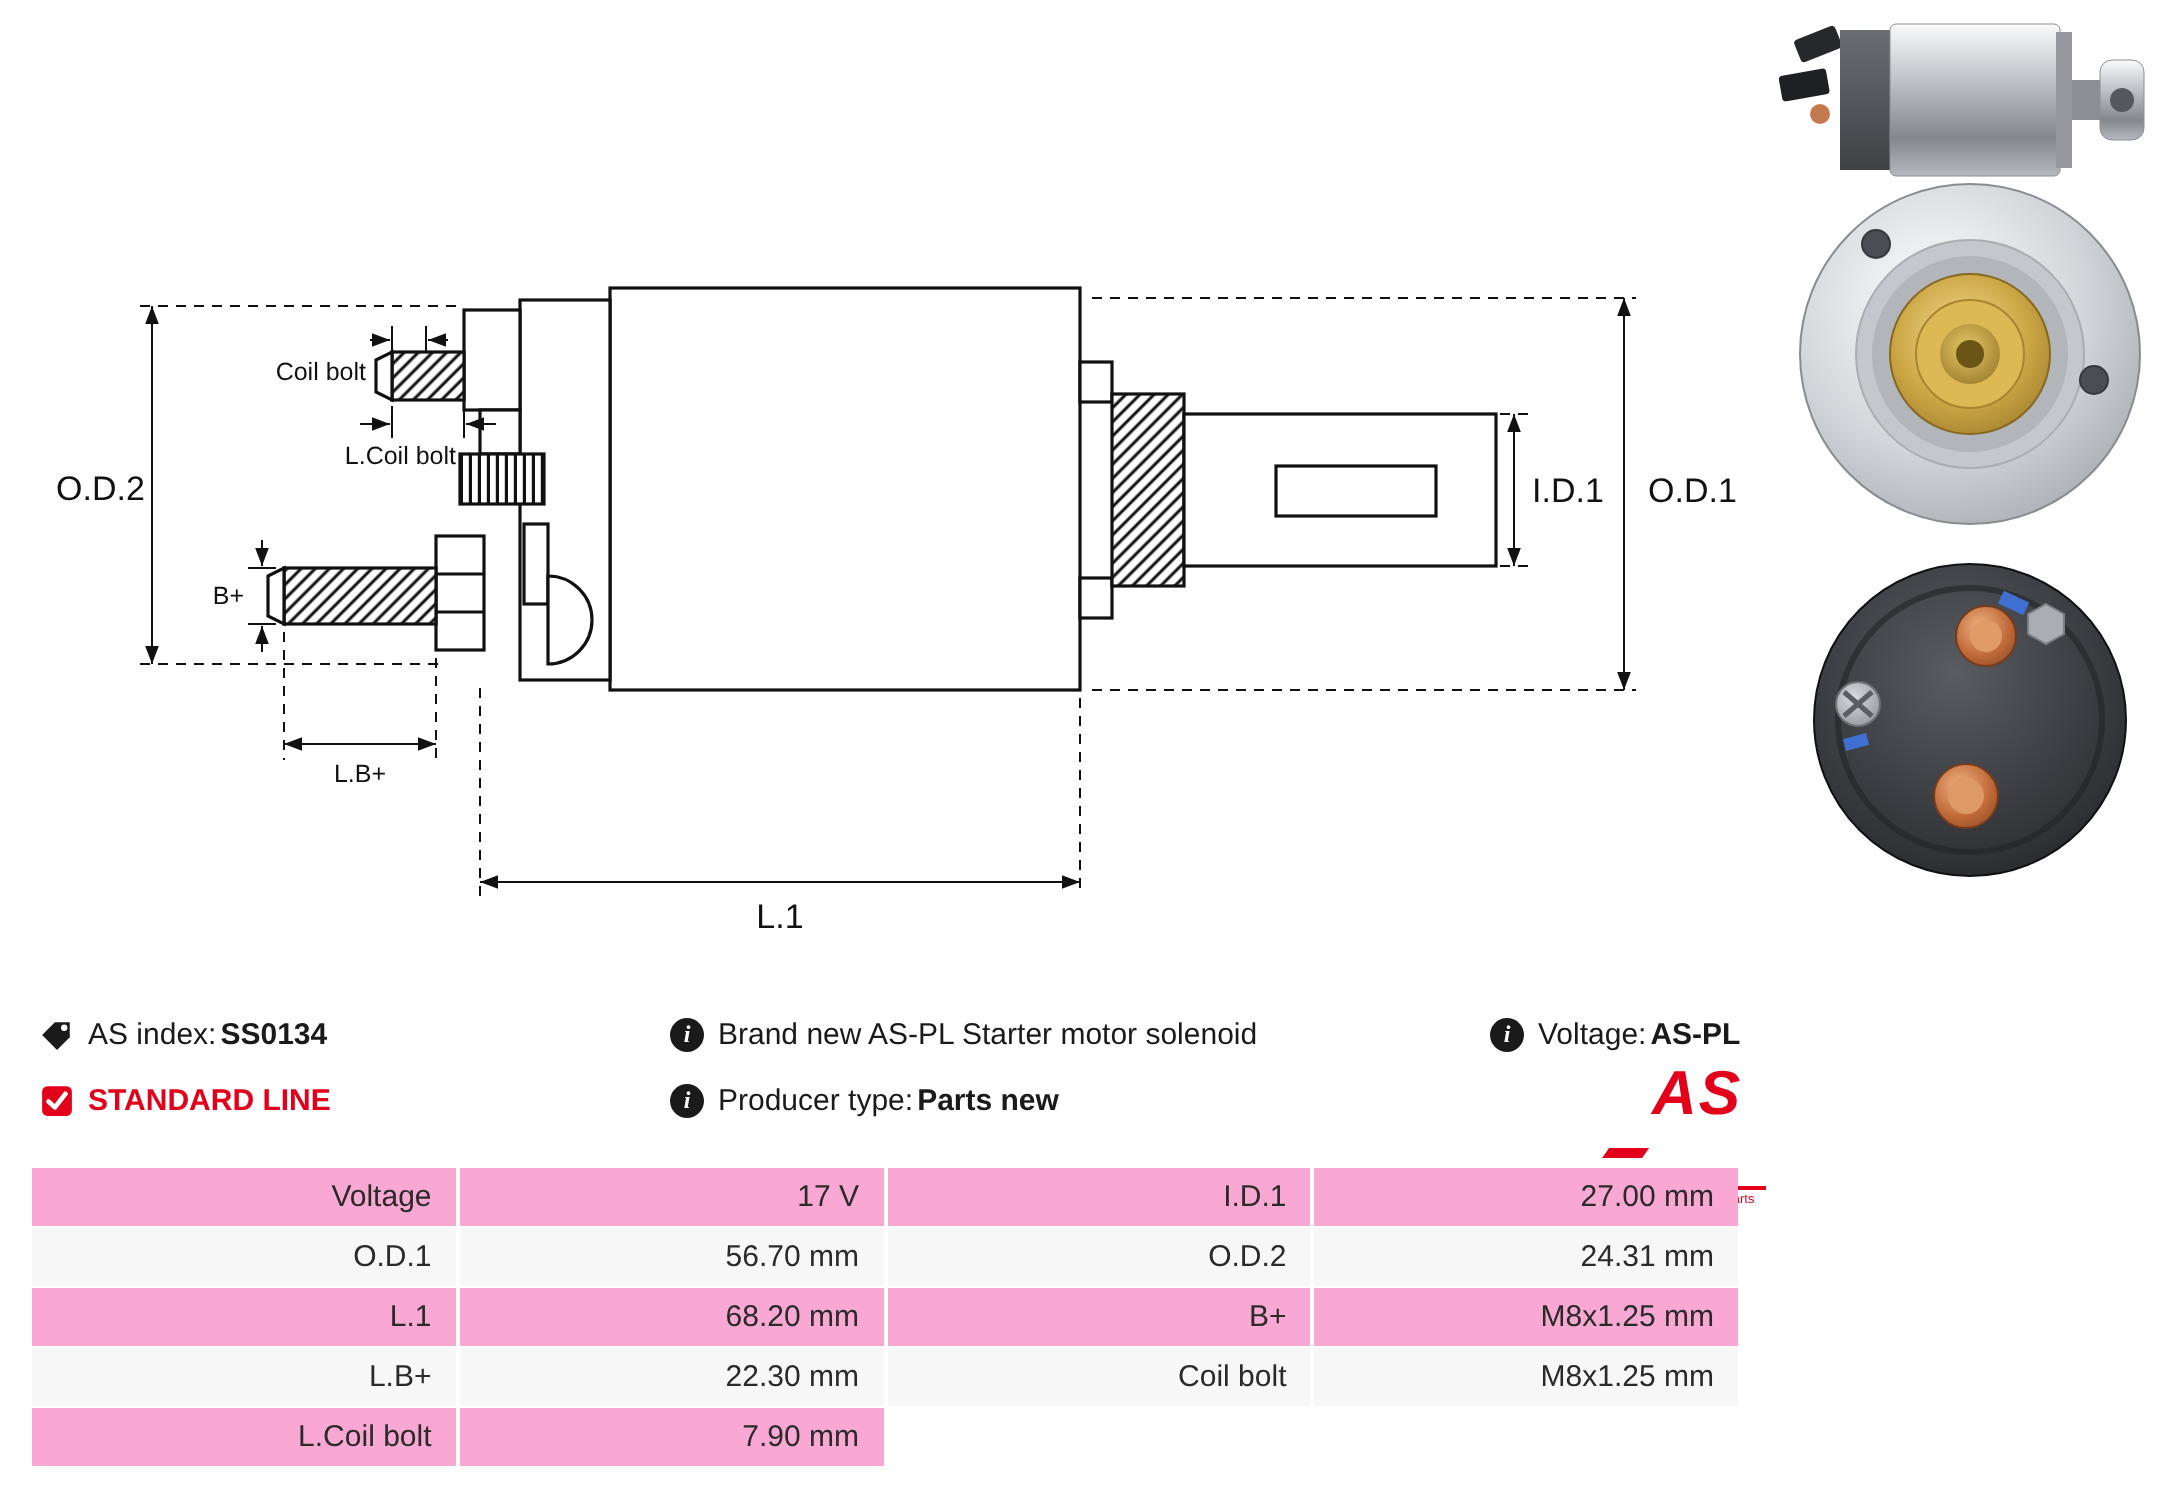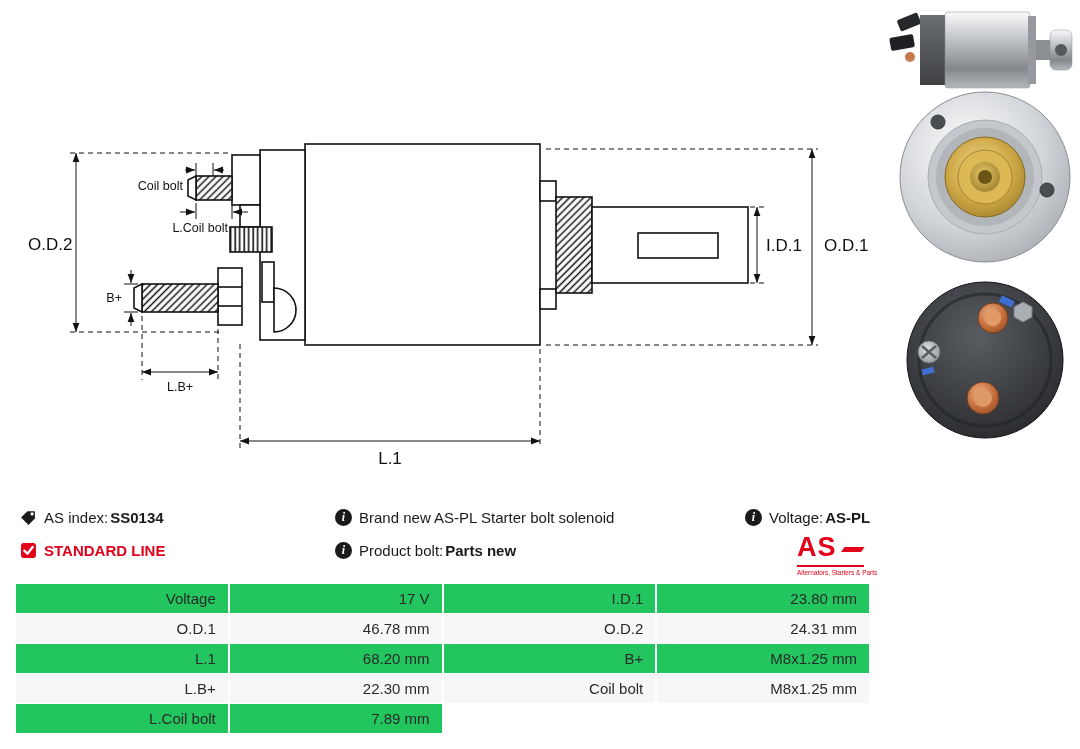--- a/index.html
+++ b/index.html
@@ -10,29 +10,29 @@
   .photos{position:absolute;left:880px;top:0;}
   .info-item{position:absolute;display:flex;align-items:flex-end;gap:7px;font-size:15px;white-space:nowrap;}
   .info-item .lbl{margin-right:2px;}
   .info-item b{font-weight:bold;}
   .ico-info{display:inline-flex;align-items:center;justify-content:center;width:17px;height:17px;
             border-radius:50%;background:#1a1a1a;color:#fff;font-size:12px;font-weight:bold;
             font-family:"Liberation Serif",serif;font-style:italic;flex:0 0 17px;}
   .std-line{color:#e2001a;font-weight:bold;}
   .as-logo{position:absolute;left:797px;top:534px;width:86px;text-align:left;}
   .as-logo-mark{display:inline-block;border-bottom:2px solid #e2001a;padding:0 4px 1px 0;line-height:26px;}
-  .as-logo-text{font-weight:800;font-size:27px;color:#e2001a;letter-spacing:1px;}
+  .as-logo-text{font-style:italic;font-weight:800;font-size:31px;color:#e2001a;letter-spacing:1px;margin-left:29px;}
   .as-logo-slash{display:inline-block;width:20px;height:5px;background:#e2001a;
                  transform:skewX(-35deg) translateY(-4px);margin-left:3px;}
   .as-logo-tagline{color:#e2001a;font-size:7px;white-space:nowrap;margin-top:2px;
                    transform:scale(0.92);transform-origin:left top;}
   table.spec{position:absolute;left:14px;top:583px;width:857px;border-collapse:separate;
              border-spacing:2px 1px;table-layout:fixed;font-size:15px;color:#2a2a2a;}
   table.spec td{height:29px;text-align:right;padding:0 12px 0 0;vertical-align:middle;}
-  tr.r-odd td{background:#22c55e;}
+  tr.r-odd td{background:#f9a8d4;}
   tr.r-even td{background:#f7f7f7;}
   td.blank{background:#fff !important;}
 </style>
 </head>
 <body>
 
 <div class="page">
 
   <svg class="diagram" width="880" height="500" viewBox="0 0 880 500">
     <defs>
@@ -209,76 +209,76 @@
   <div class="info-item" style="left:20px;top:509px;">
     <svg width="17" height="17" viewBox="0 0 16 16">
       <path d="M1,8 L7,2 H14 V9 L8,15 Z" fill="#1a1a1a"></path>
       <circle cx="11.4" cy="4.6" r="1.5" fill="#fff"></circle>
     </svg>
     <span><span class="lbl">AS index:</span><b>SS0134</b></span>
   </div>
 
   <div class="info-item" style="left:335px;top:509px;">
     <span class="ico-info">i</span>
-    <span>Brand new AS-PL Starter bolt solenoid</span>
+    <span>Brand new AS-PL Starter motor solenoid</span>
   </div>
 
   <div class="info-item" style="left:745px;top:509px;">
     <span class="ico-info">i</span>
     <span><span class="lbl">Voltage:</span><b>AS-PL</b></span>
   </div>
 
   <div class="info-item" style="left:20px;top:542px;">
     <svg width="17" height="17" viewBox="0 0 16 16">
       <rect x="1" y="1" width="14" height="14" rx="2.5" fill="#e2001a"></rect>
       <path d="M4,8.2 L7,11 L12,4.6" fill="none" stroke="#fff" stroke-width="2.2" stroke-linecap="round" stroke-linejoin="round"></path>
     </svg>
     <span class="std-line">STANDARD LINE</span>
   </div>
 
   <div class="info-item" style="left:335px;top:542px;">
     <span class="ico-info">i</span>
-    <span><span class="lbl">Product bolt:</span><b>Parts new</b></span>
+    <span><span class="lbl">Producer type:</span><b>Parts new</b></span>
   </div>
 
   <div class="as-logo">
     <div class="as-logo-mark">
       <span class="as-logo-text">AS</span><span class="as-logo-slash"></span>
     </div>
     <div class="as-logo-tagline">Alternators, Starters &amp; Parts</div>
   </div>
 
   <table class="spec">
     <tbody>
       <tr class="r-odd">
         <td>Voltage</td>
         <td>17 V</td>
         <td>I.D.1</td>
-        <td>23.80 mm</td>
+        <td>27.00 mm</td>
       </tr>
       <tr class="r-even">
         <td>O.D.1</td>
-        <td>46.78 mm</td>
+        <td>56.70 mm</td>
         <td>O.D.2</td>
         <td>24.31 mm</td>
       </tr>
       <tr class="r-odd">
         <td>L.1</td>
         <td>68.20 mm</td>
         <td>B+</td>
         <td>M8x1.25 mm</td>
       </tr>
       <tr class="r-even">
         <td>L.B+</td>
         <td>22.30 mm</td>
         <td>Coil bolt</td>
         <td>M8x1.25 mm</td>
       </tr>
       <tr class="r-odd">
         <td>L.Coil bolt</td>
-        <td>7.89 mm</td>
+        <td>7.90 mm</td>
         <td class="blank"></td>
         <td class="blank"></td>
       </tr>
     </tbody>
   </table>
 
 </div>
 
 </body></html>

